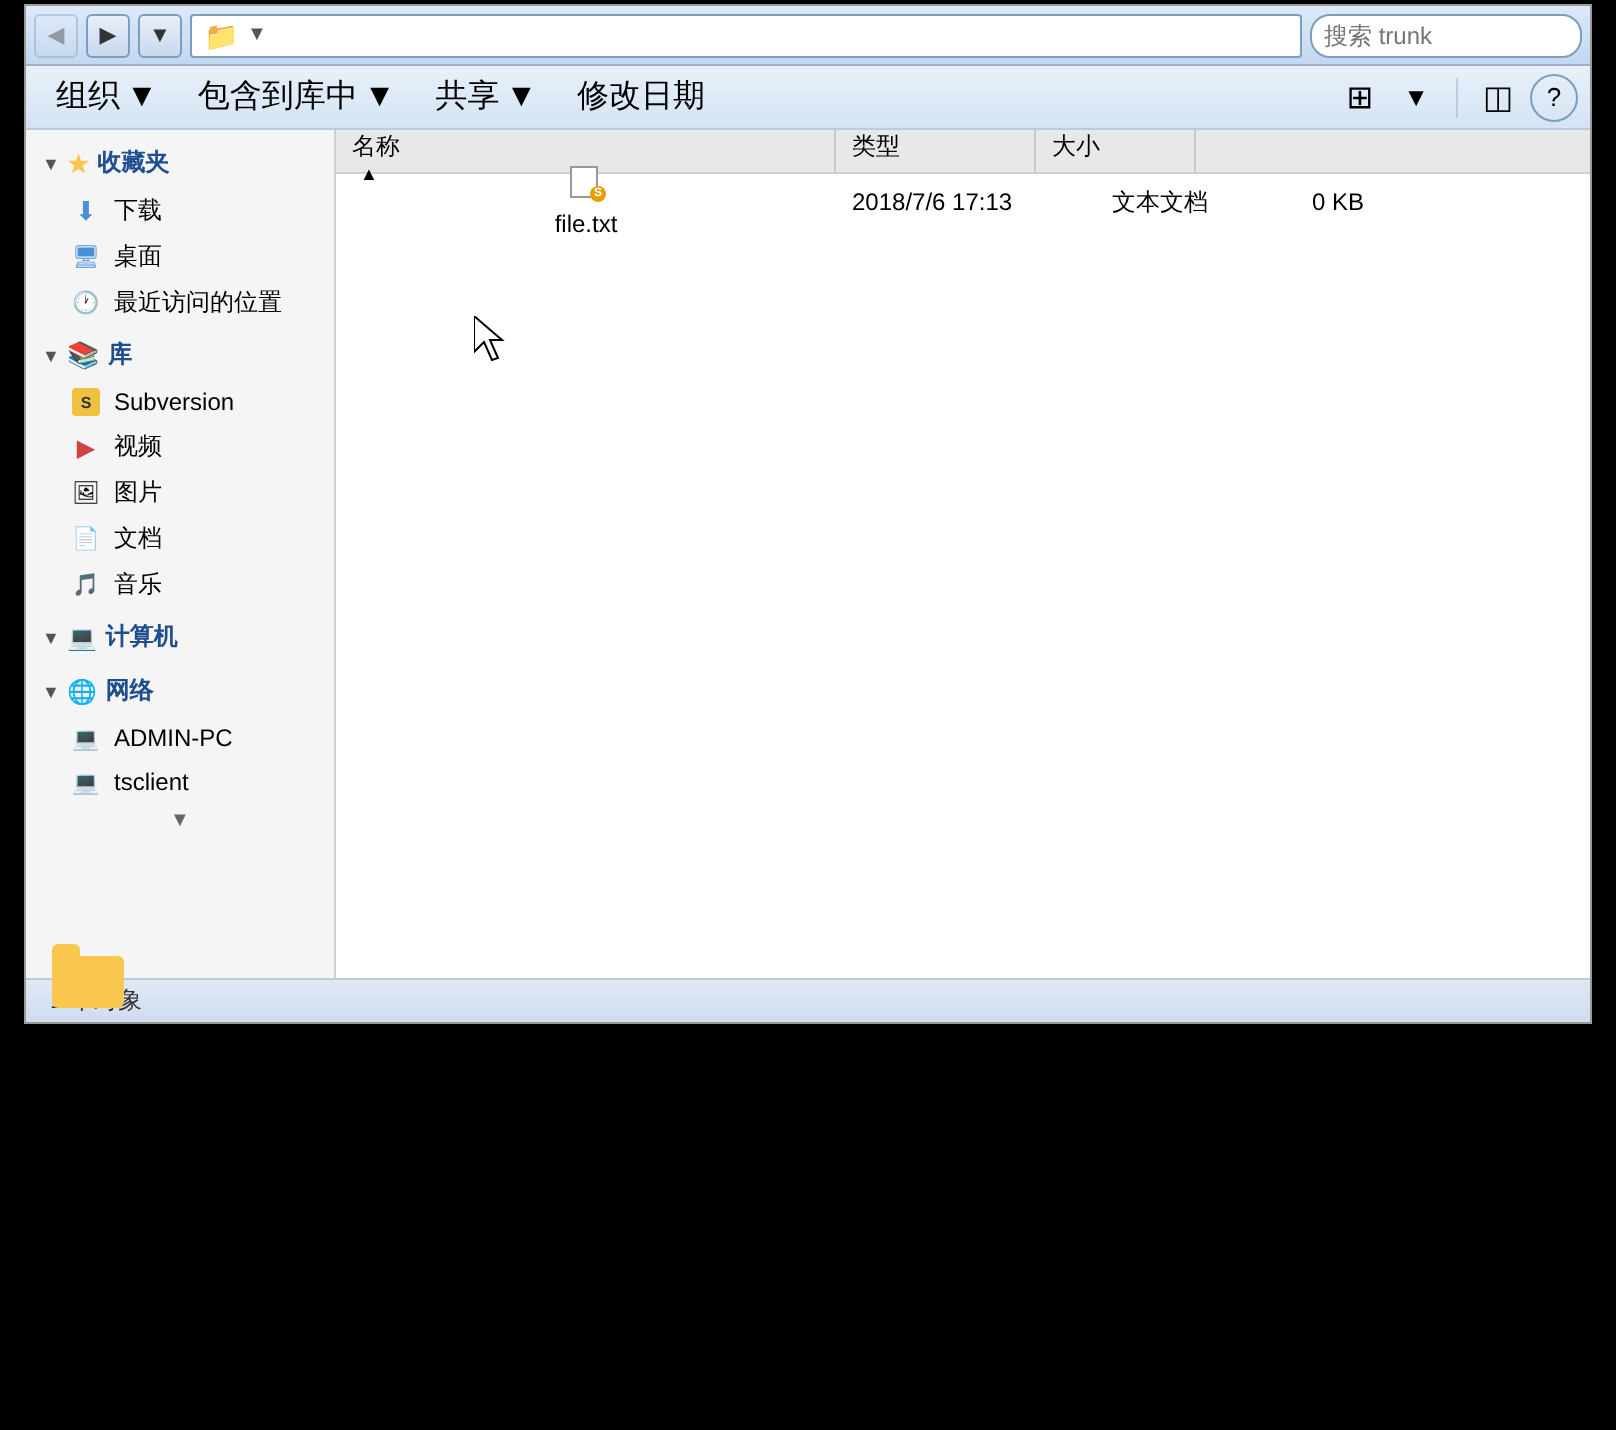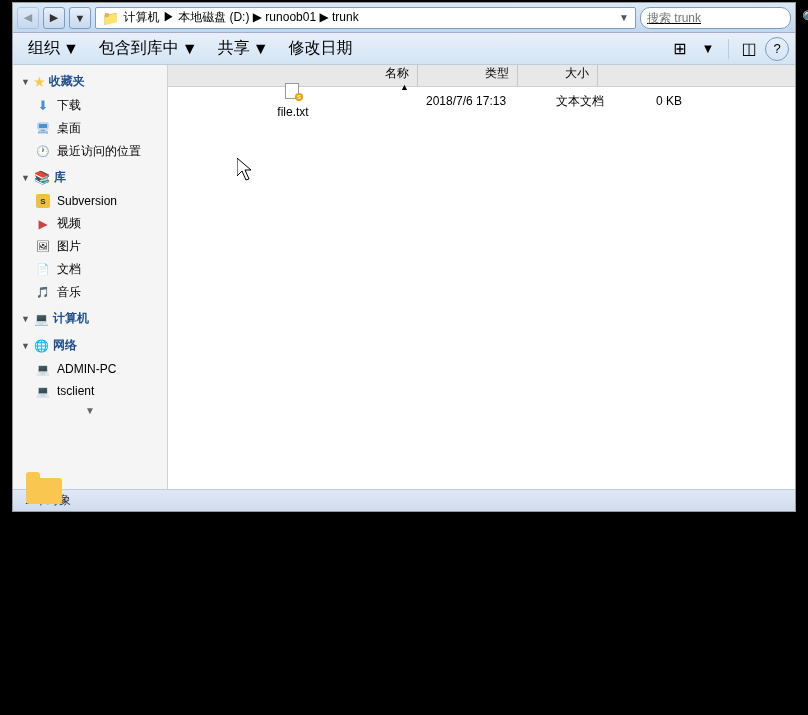--- a/index.html
+++ b/index.html
@@ -69,30 +69,29 @@
       flex: 1;
       font-size: 12px;
       color: #000;
     }
     .address-dropdown {
       font-size: 10px;
       color: #555;
       cursor: pointer;
     }
     .search-bar {
-      width: 151px;
+      width: 136px;
       height: 22px;
       background: white;
       border: 1px solid #7a9ec0;
       border-radius: 10px;
       display: flex;
       align-items: center;
       padding: 0 6px;
       font-size: 12px;
-      text-decoration: underline;
     }
     .search-input {
       flex: 1;
       border: none;
       outline: none;
       font-size: 12px;
       color: #666;
       background: transparent;
     }
     .search-icon-btn {
@@ -242,21 +241,21 @@
       background: #e8e8e8;
       border-bottom: 1px solid #d0d0d0;
       height: 22px;
       align-items: center;
       padding: 0;
       position: sticky;
       top: 0;
     }
     .col-header {
       display: flex;
-      align-items: flex-end;
+      align-items: flex-start;
       height: 100%;
       padding: 0 8px;
       border-right: 1px solid #c8c8c8;
       font-size: 12px;
       cursor: pointer;
       user-select: none;
       flex-direction: column;
     }
     .col-name { width: 250px; }
     .col-date { width: 130px; }
@@ -357,29 +356,20 @@
       <span>◀</span>
     </div>
     <div class="nav-btn" title="前进">
       <span>▶</span>
     </div>
     <div class="nav-btn">
       <span>▼</span>
     </div>
     <div class="address-bar">
       <span class="address-icon">📁</span>
-      <span class="address-text">
-        <span>计算机</span>
-        <span> ▶ </span>
-        <span>本地磁盘 (D:)</span>
-        <span> ▶ </span>
-        <span>runoob01</span>
-        <span> ▶ </span>
-        <span>trunk</span>
-      </span>
       <span class="address-dropdown">▼</span>
     </div>
     <div class="search-bar">
       <input class="search-input" type="text" placeholder="搜索 trunk" style="">
       <span class="search-icon-btn">🔍</span>
     </div>
   </div>
 
   <div class="toolbar">
     <button class="toolbar-btn">

